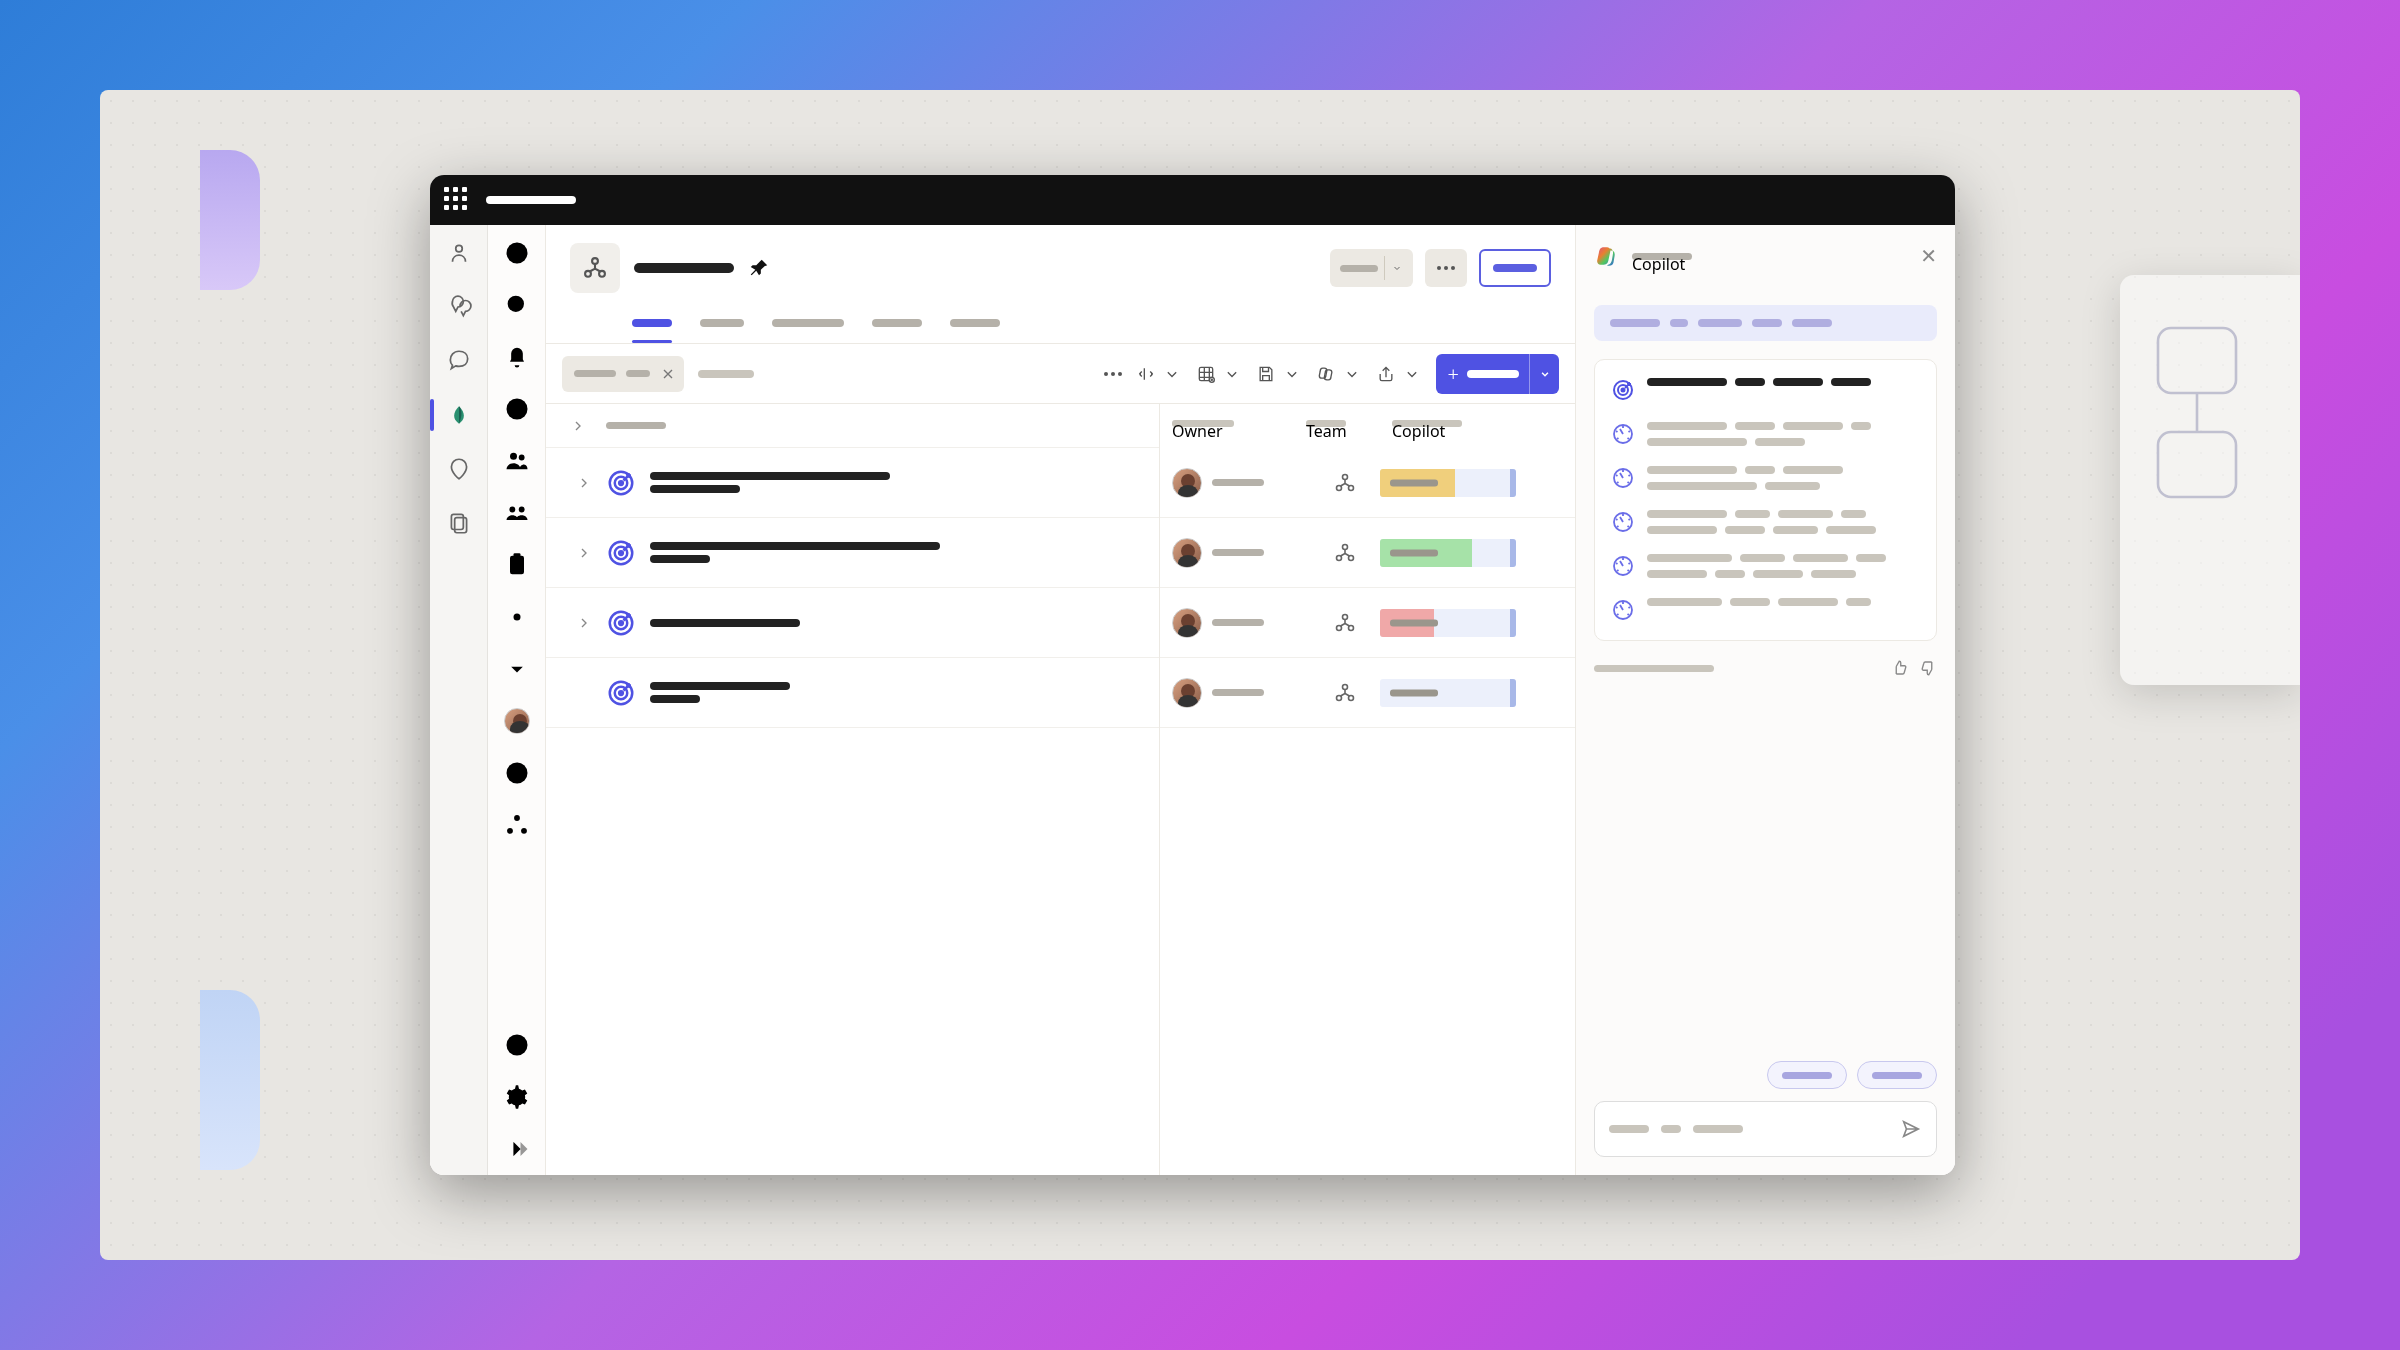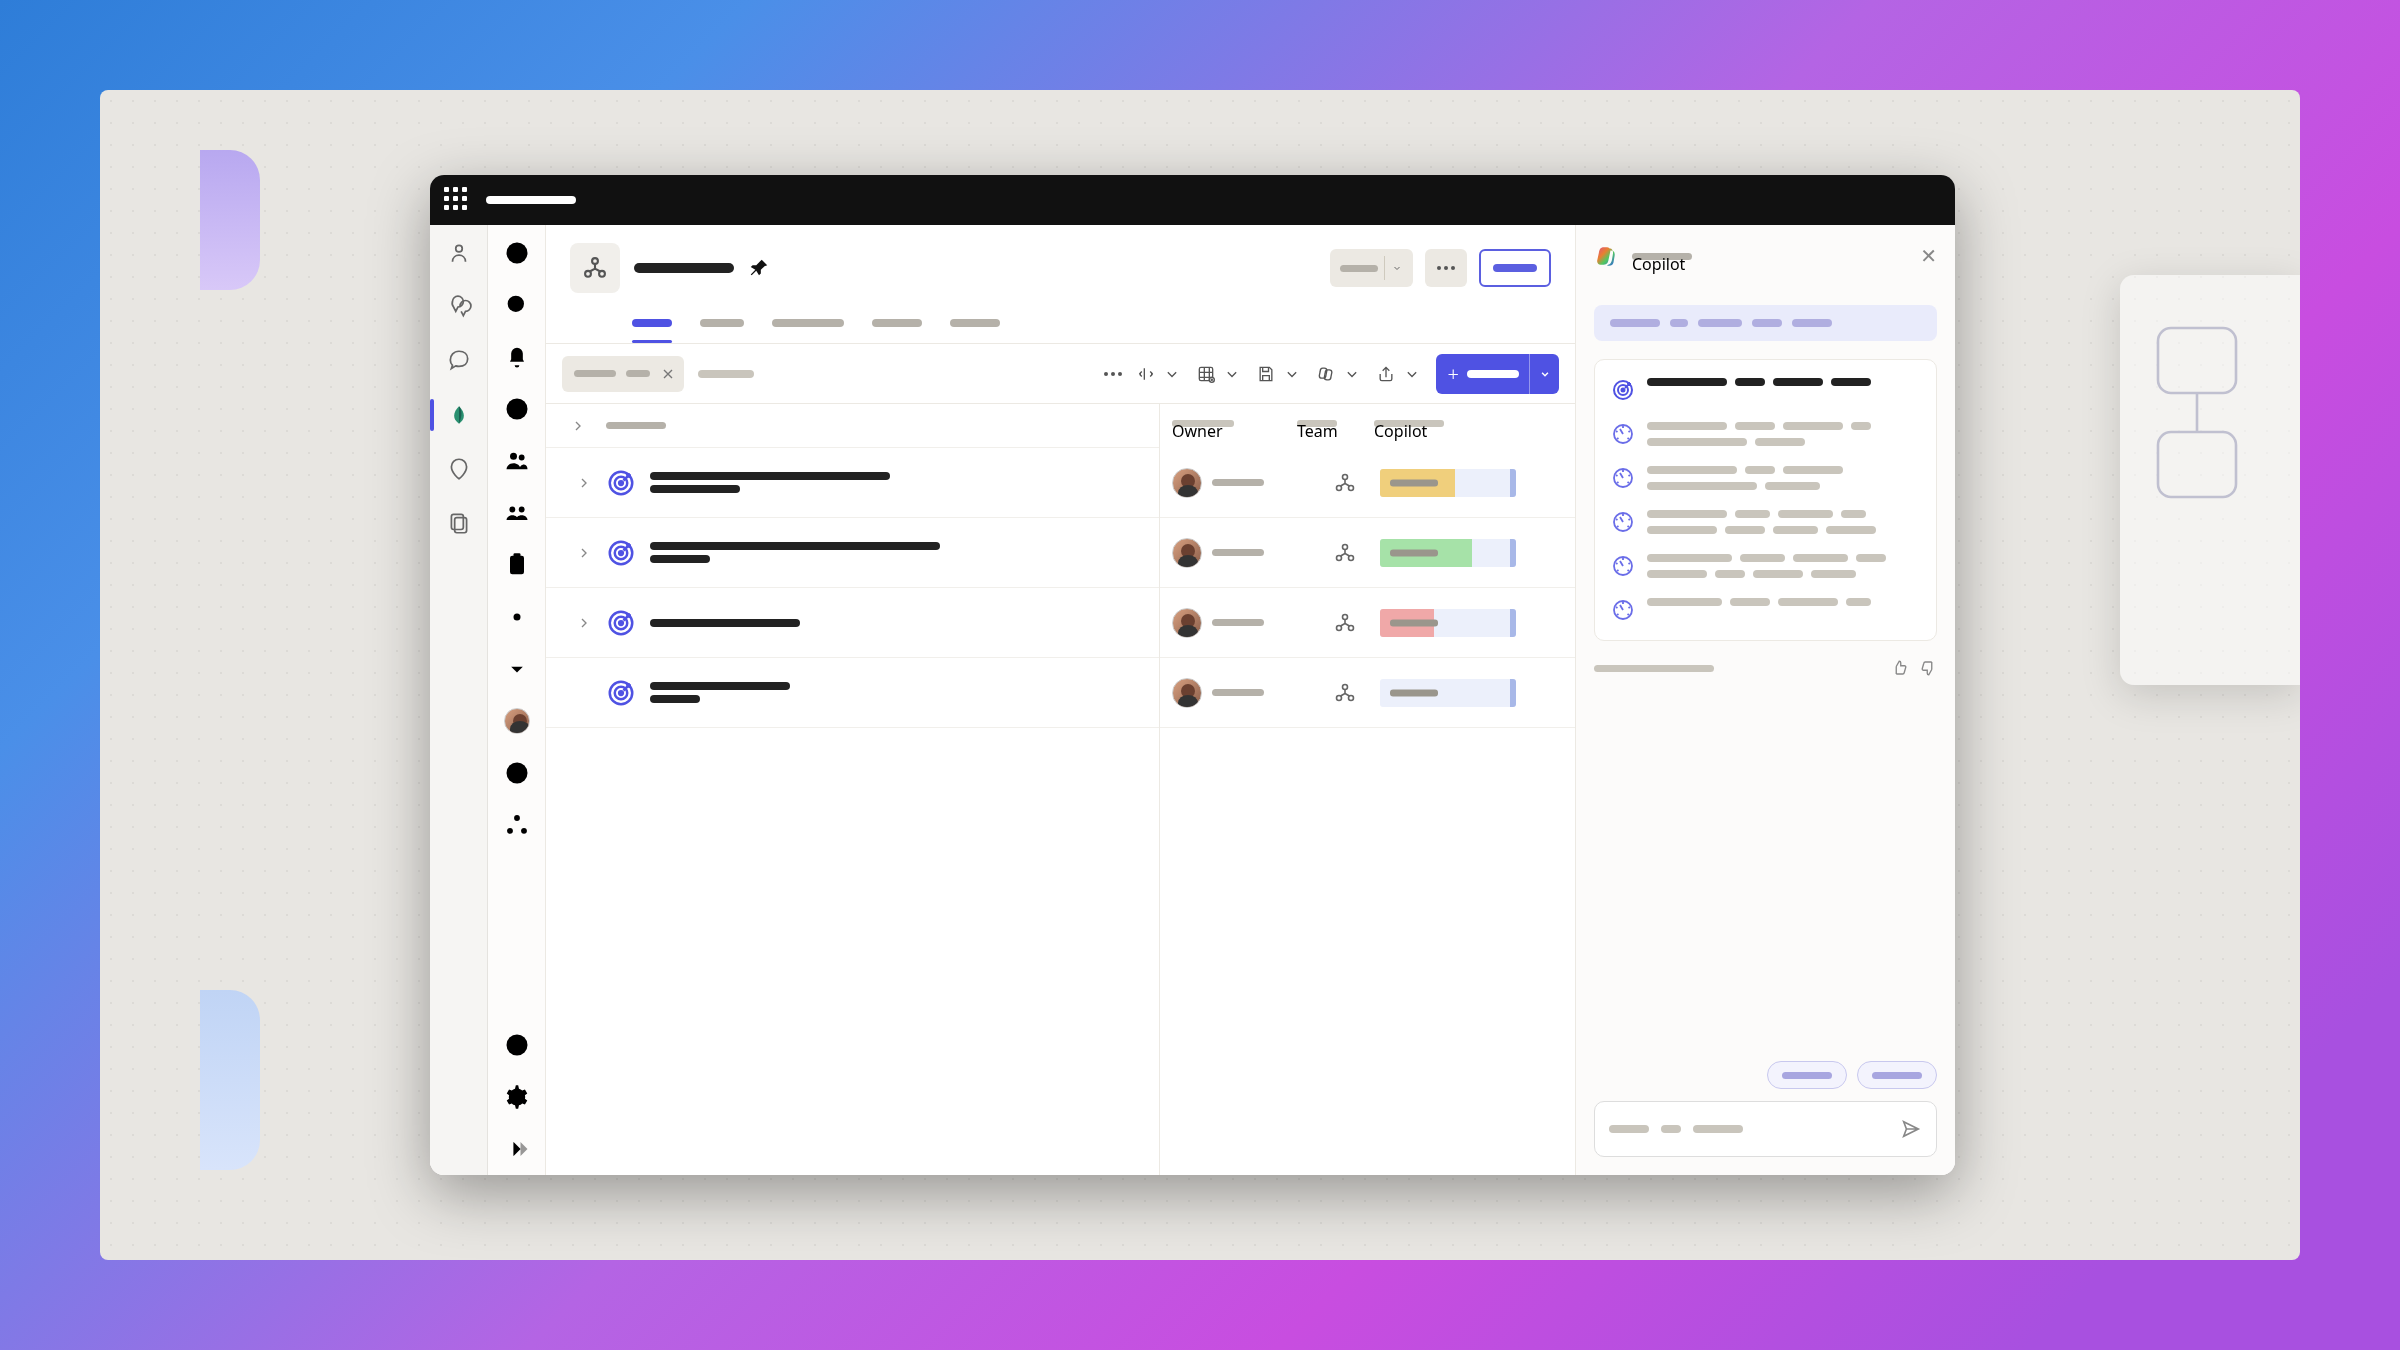--- a/index.html
+++ b/index.html
@@ -38,21 +38,21 @@
   .tb-group { display:flex; align-items:center; gap:6px; cursor:pointer; color:#555;}
   .tb-group svg{width:20px; height:20px; stroke:#555; fill:none; stroke-width:1.6;}
   .chev-s { width:12px;height:12px;}
   .btn-primary { height:40px; background:#4f52e3; border-radius:6px; display:flex; align-items:center; color:#fff; cursor:pointer; overflow:hidden;}
   .btn-primary .plus{padding:0 8px 0 12px; font-size:20px; font-weight:300;}
   .btn-primary .lbl{width:52px;height:8px;background:#fff;border-radius:4px;margin-right:10px;}
   .btn-primary .split{width:30px; height:100%; border-left:1px solid rgba(255,255,255,.4); display:flex;align-items:center;justify-content:center;}
   .content { flex:1; display:flex; min-height:0;}
   .col-left { flex:1; border-right:1px solid #ece9e3;}
   .col-right { width:415px; display:flex;}
-  .colhdr { height:38px; display:flex; align-items:center; padding:0 12px; gap:13px;}
+  .colhdr { height:38px; display:flex; align-items:center; padding:0 12px; gap:22px;}
   .colhdr .ph{height:7px; background:#c9c5bc; border-radius:3px;}
   .treerows { }
   .row { height:70px; border-bottom:1px solid #f1efeb; display:flex; align-items:center; padding-left:24px; gap:14px;}
   .row.short{height:44px;}
   .chev-r{width:16px;height:16px; color:#888;}
   .target-icon{width:30px;height:30px;}
   .row-text{display:flex;flex-direction:column;gap:5px;}
   .row-text span{height:8px;background:#222;border-radius:4px;}
   .datarow { height:70px; border-bottom:1px solid #f1efeb; display:flex; align-items:center;}
   .cell-owner{width:150px; display:flex;align-items:center;gap:10px; padding-left:12px;}

